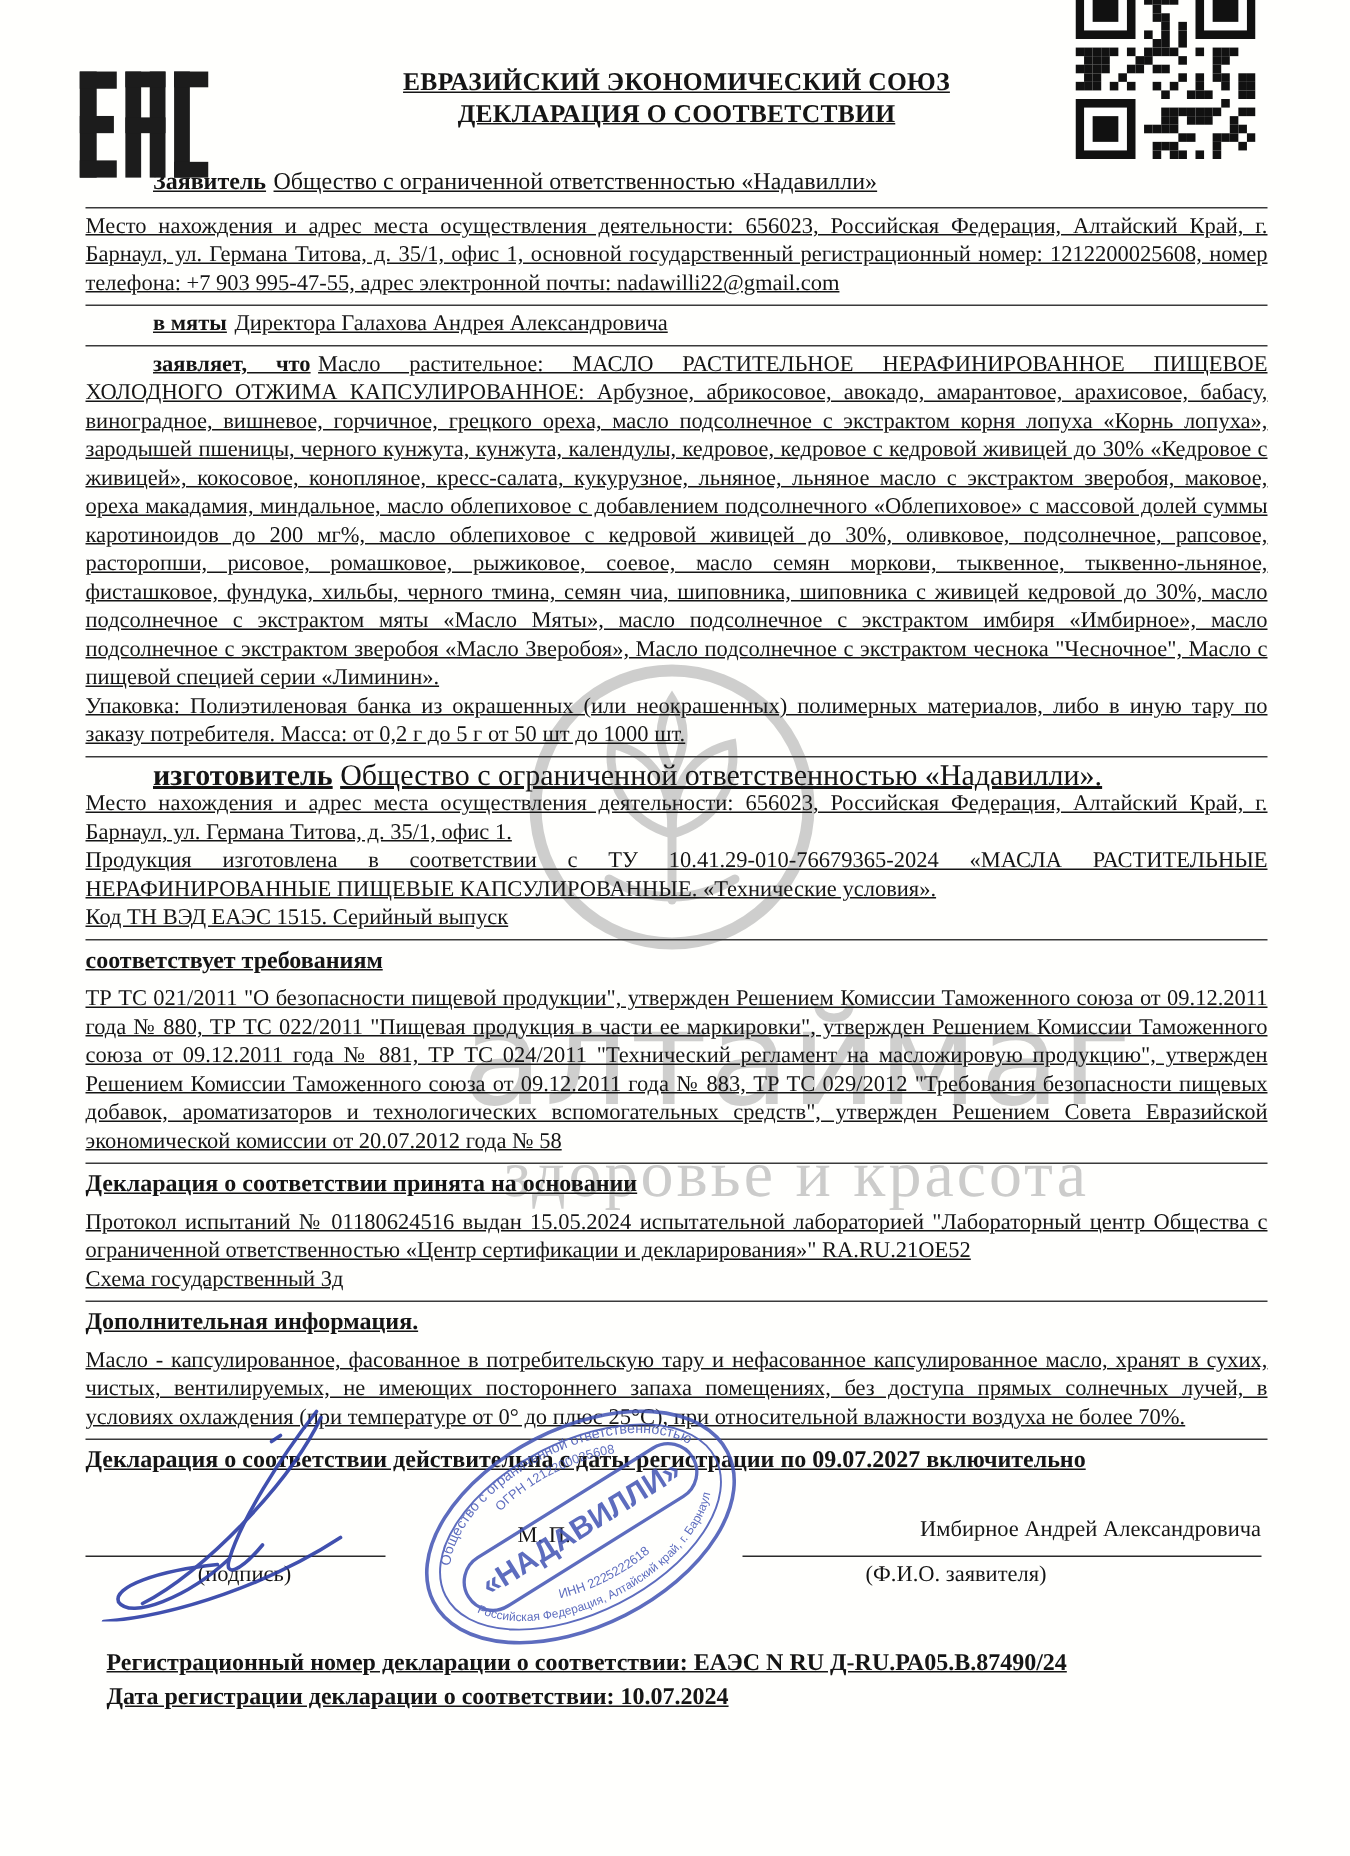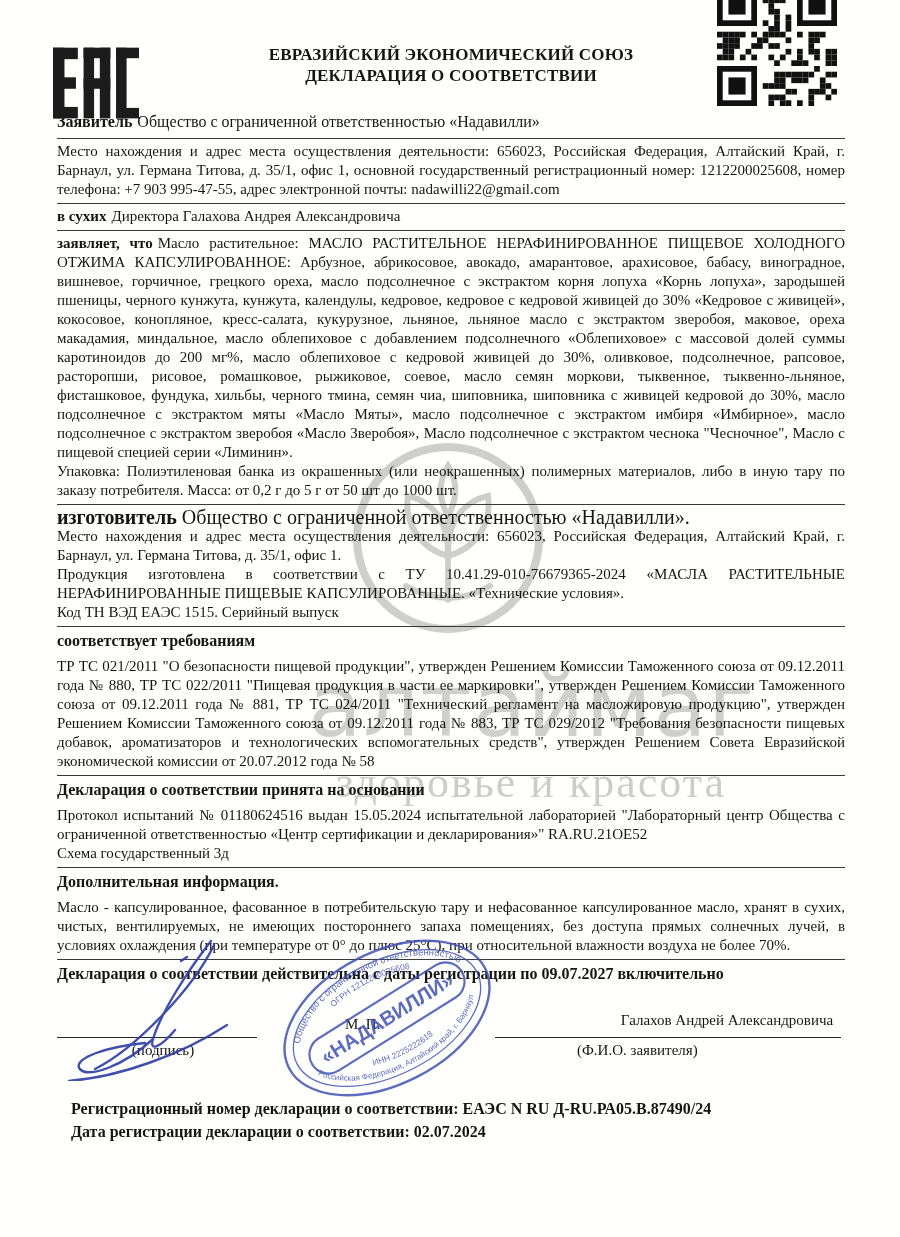--- a/index.html
+++ b/index.html
@@ -2,24 +2,24 @@
 <html><head>
 <meta charset="utf-8">
 <style>
   html,body{margin:0;padding:0;background:#e9e6df;}
   .page{
     position:relative;width:900px;height:1237px;margin:0 auto;
     background:#fffffd;overflow:hidden;
     font-family:"Liberation Serif", serif;
     color:#151515;font-size:15px;line-height:19px;
   }
-  .content{position:relative;z-index:2;padding:0 55px 0 57px;}
+  .content{position:relative;z-index:2;padding:0 55px 0 57px;text-decoration:underline;}
   .rule{border-bottom:1.6px solid #3a3a3a;}
   p{margin:0;text-align:justify;}
-  b.lead{margin-right:5px;}
+  b.lead{margin-right:5px;margin-left:45px;}
   
   .hdr{position:relative;padding-top:44px;}
   .title{ text-align:center;font-weight:bold;font-size:17px;line-height:21px;letter-spacing:.2px;width:60%;margin:0 auto;}
   .eac{position:absolute;left:-4px;top:44px;}
   .qr{position:absolute;right:8px;top:-14px;}
   .applicant{margin-top:26px;padding-bottom:7px;font-size:16px;}
   .sect{padding:3px 0 4px 0;}
   .h-bold{font-weight:bold;font-size:16px;padding:4px 0;}
   .mfr-line{font-size:20px;}
   
@@ -220,21 +220,21 @@
       <div class="applicant rule">
         <b class="lead">Заявитель</b><span>Общество с ограниченной ответственностью «Надавилли»</span>
       </div>
     </div>
 
     <div class="sect rule">
       <p>Место нахождения и адрес места осуществления деятельности: 656023, Российская Федерация, Алтайский Край, г. Барнаул, ул. Германа Титова, д. 35/1, офис 1, основной государственный регистрационный номер: 1212200025608, номер телефона: +7 903 995-47-55, адрес электронной почты: nadawilli22@gmail.com</p>
     </div>
 
     <div class="sect rule">
-      <p><b class="lead">в сухих</b><span>Директора Галахова Андрея Александровича</span></p>
+      <p><b class="lead">в мяты</b><span>Директора Галахова Андрея Александровича</span></p>
     </div>
 
     <div class="sect rule">
       <p><b class="lead">заявляет, что</b><span>Масло растительное: МАСЛО РАСТИТЕЛЬНОЕ НЕРАФИНИРОВАННОЕ ПИЩЕВОЕ ХОЛОДНОГО ОТЖИМА КАПСУЛИРОВАННОЕ: Арбузное, абрикосовое, авокадо, амарантовое, арахисовое, бабасу, виноградное, вишневое, горчичное, грецкого ореха, масло подсолнечное с экстрактом корня лопуха «Корнь лопуха», зародышей пшеницы, черного кунжута, кунжута, календулы, кедровое, кедровое с кедровой живицей до 30% «Кедровое с живицей», кокосовое, конопляное, кресс-салата, кукурузное, льняное, льняное масло с экстрактом зверобоя, маковое, ореха макадамия, миндальное, масло облепиховое с добавлением подсолнечного «Облепиховое» с массовой долей суммы каротиноидов до 200 мг%, масло облепиховое с кедровой живицей до 30%, оливковое, подсолнечное, рапсовое, расторопши, рисовое, ромашковое, рыжиковое, соевое, масло семян моркови, тыквенное, тыквенно-льняное, фисташковое, фундука, хильбы, черного тмина, семян чиа, шиповника, шиповника с живицей кедровой до 30%, масло подсолнечное с экстрактом мяты «Масло Мяты», масло подсолнечное с экстрактом имбиря «Имбирное», масло подсолнечное с экстрактом зверобоя «Масло Зверобоя», Масло подсолнечное с экстрактом чеснока "Чесночное", Масло с пищевой специей серии «Лиминин».</span></p>
       <p>Упаковка: Полиэтиленовая банка из окрашенных (или неокрашенных) полимерных материалов, либо в иную тару по заказу потребителя. Масса: от 0,2 г до 5 г от 50 шт до 1000 шт.</p>
     </div>
 
     <div class="sect rule">
       <p class="mfr-line"><b class="lead">изготовитель</b><span>Общество с ограниченной ответственностью «Надавилли».</span></p>
       <p>Место нахождения и адрес места осуществления деятельности: 656023, Российская Федерация, Алтайский Край, г. Барнаул, ул. Германа Титова, д. 35/1, офис 1.</p>
@@ -292,26 +292,26 @@
           </text>
           <text font-size="8" fill="#4153b4" stroke="none" font-family="Liberation Sans, sans-serif">
             <textPath href="#arcBot" startOffset="50%" text-anchor="middle">Российская Федерация, Алтайский край, г. Барнаул</textPath>
           </text>
           <g transform="rotate(-5)">
             <rect x="-88" y="-19" width="176" height="38" rx="19" stroke-width="2.2"></rect>
             <text y="7" text-anchor="middle" font-size="20" font-weight="bold" fill="#4153b4" stroke="none" font-family="Liberation Sans, sans-serif">«НАДАВИЛЛИ»</text>
           </g>
         </g>
       </svg>
-      <div class="fio-name">Галахов Андрей Александровича</div>
+      <div class="fio-name">Имбирное Андрей Александровича</div>
       <div class="sig-line-l"></div>
       <div class="sig-line-r"></div>
       <div class="sig-label">(подпись)</div>
       <div class="fio-label">(Ф.И.О. заявителя)</div>
     </div>
 
     <div class="reg">
       <div>Регистрационный номер декларации о соответствии: ЕАЭС N RU Д-RU.РА05.В.87490/24</div>
-      <div>Дата регистрации декларации о соответствии: 02.07.2024</div>
+      <div>Дата регистрации декларации о соответствии: 10.07.2024</div>
     </div>
 
   </div>
 </div>
 
 </body></html>

